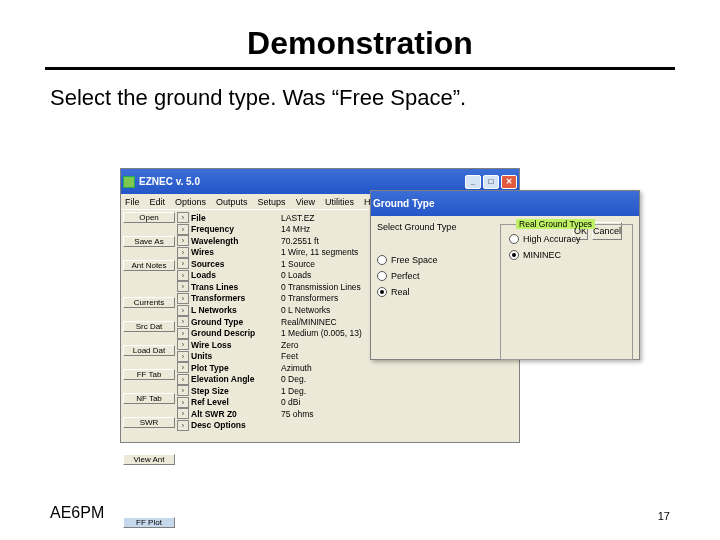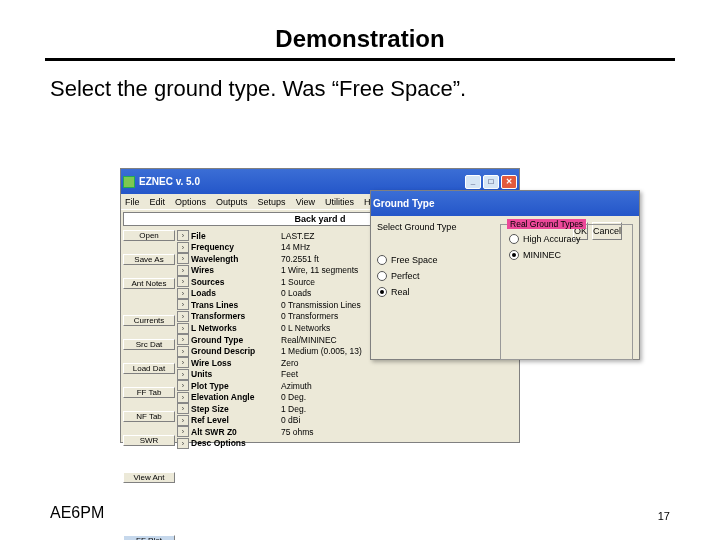--- a/index.html
+++ b/index.html
@@ -6,21 +6,21 @@
   body {
     margin: 0;
     width: 720px;
     height: 540px;
     background: #fff;
     font-family: Arial, sans-serif;
     position: relative;
   }
   .slide-title {
     text-align: center;
-    font-size: 24px;
+    font-size: 32px;
     font-weight: bold;
     margin: 25px 0 5px 0;
     font-family: Arial, sans-serif;
   }
   .hr {
     border: none;
     border-top: 3px solid #000;
     margin: 0 45px 15px 45px;
   }
   .instruction {
@@ -220,22 +220,22 @@
   }
   .group {
     border: 1px solid #999;
     padding: 6px 8px 8px 8px;
     margin-top: 2px;
     position: relative;
   }
   .group .gtitle {
     position: absolute;
     top: -6px;
-    left: 6px;
-    background: #ec4899;
+    left: 15px;
+    background: #bef264;
     padding: 0 3px;
     font-size: 8.5px;
   }
   .dbtn {
     height: 18px;
     background: #ece9d8;
     border: 1px solid #808080;
     border-top-color: #fff;
     border-left-color: #fff;
     font-size: 9px;
@@ -264,21 +264,20 @@
   <div class="menubar">
     <span>File</span>
     <span>Edit</span>
     <span>Options</span>
     <span>Outputs</span>
     <span>Setups</span>
     <span>View</span>
     <span>Utilities</span>
     <span>Help</span>
   </div>
-  <div class="banner">Back yard d</div>
   <div class="app-body">
     <div class="sidebar">
       <div class="btn">Open</div>
       <div class="btn">Save As</div>
       <div class="btn">Ant Notes</div>
       <div class="gap"></div>
       <div class="btn">Currents</div>
       <div class="btn">Src Dat</div>
       <div class="btn">Load Dat</div>
       <div class="btn">FF Tab</div>

